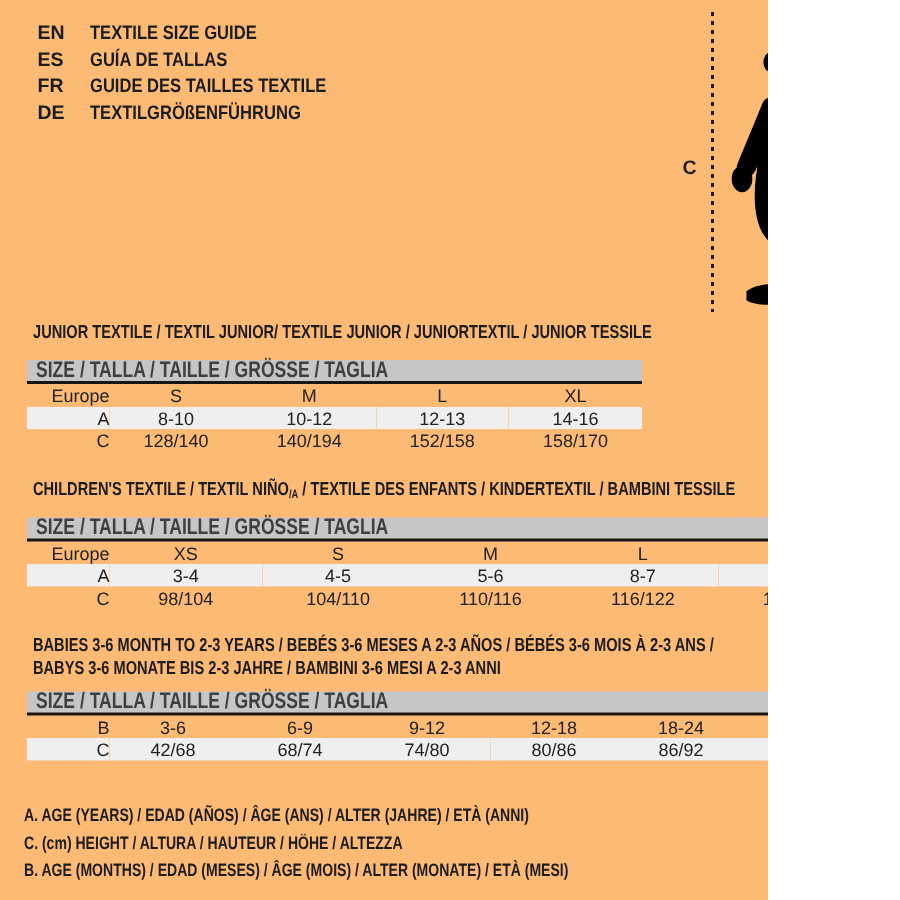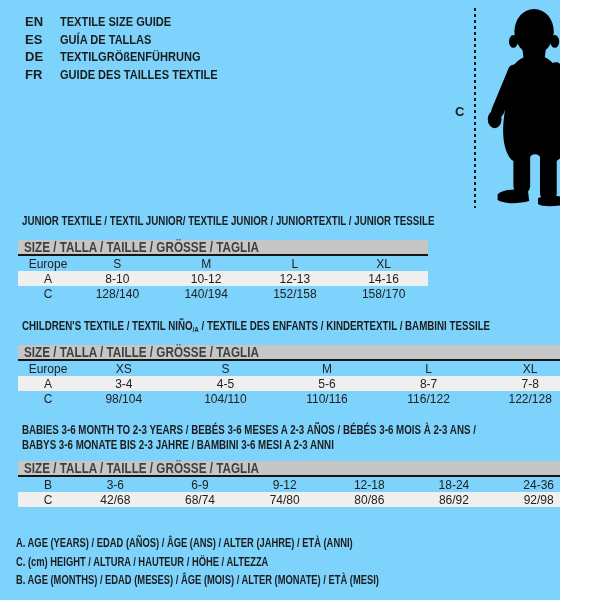--- a/index.html
+++ b/index.html
@@ -1,17 +1,17 @@
 <!DOCTYPE html>
 <html><head>
 <meta charset="utf-8">
 <style>
   html,body { margin:0; padding:0; background:#fff; }
   #screen {
-    position:relative; width:560px; height:600px; background:#7dd3fc;
+    position:relative; width:512px; height:600px; background:#fdba74;
     font-family:"Liberation Sans", sans-serif; color:#1c1c1c; overflow:hidden;
   }
   .cond { display:inline-block; transform:scaleX(0.78); transform-origin:0 50%; white-space:nowrap; }
   .cond-c { display:inline-block; transform:scaleX(0.85); transform-origin:0 50%; white-space:nowrap; }
 
   
   .lang-block { position:absolute; left:25px; top:13px; }
   .lang-row { display:flex; height:17.5px; align-items:center; font-weight:bold; font-size:13px; }
   .lang-code { width:35px; flex:0 0 35px; }
 
@@ -32,21 +32,21 @@
   .tbl { position:absolute; }
   #tbl1 { left:18px; top:240px; width:410px; }
   #tbl2 { left:18px; top:345px; width:563px; }
   #tbl3 { left:18px; top:461px; width:563px; }
   .size-bar { height:14px; background:#c6c6c6; color:#3f3f3f; font-weight:bold;
     font-size:15px; line-height:14px; padding-left:6px; }
   .rule { height:2px; background:#161616; }
   table { width:100%; border-collapse:collapse; table-layout:fixed; }
   col.lblcol { width:55px; }
   td { font-size:12px; height:15px; padding:0; text-align:center; color:#222; overflow:hidden; }
-  td.lbl { text-align:center; padding-left:5px; }
+  td.lbl { text-align:right; padding-left:5px; }
   tr.shaded { background:#efefef; }
 
   
   .footnotes { position:absolute; left:16px; top:534px; }
   .fn-row { height:18.5px; font-weight:bold; font-size:12px; line-height:18.5px; }
 </style>
 </head>
 <body>
 
 <div id="screen">
@@ -54,26 +54,26 @@
   <div class="lang-block">
     <div class="lang-row">
       <span class="lang-code">EN</span>
       <span class="cond-c">TEXTILE SIZE GUIDE</span>
     </div>
     <div class="lang-row">
       <span class="lang-code">ES</span>
       <span class="cond-c">GUÍA DE TALLAS</span>
     </div>
     <div class="lang-row">
+      <span class="lang-code">FR</span>
+      <span class="cond-c">GUIDE DES TAILLES TEXTILE</span>
+    </div>
+    <div class="lang-row">
       <span class="lang-code">DE</span>
       <span class="cond-c">TEXTILGRÖßENFÜHRUNG</span>
-    </div>
-    <div class="lang-row">
-      <span class="lang-code">FR</span>
-      <span class="cond-c">GUIDE DES TAILLES TEXTILE</span>
     </div>
   </div>
 
   <div class="dotted-line"></div>
   <div class="measure-label">C</div>
   <svg class="baby-figure" viewBox="0 0 112 205" xmlns="http://www.w3.org/2000/svg">
     <g fill="#000000" stroke="none">
       <ellipse cx="50" cy="27" rx="20" ry="23"></ellipse>
       <ellipse cx="29" cy="37" rx="4.5" ry="6.5"></ellipse>
       <ellipse cx="71" cy="37" rx="4.5" ry="6.5"></ellipse>

